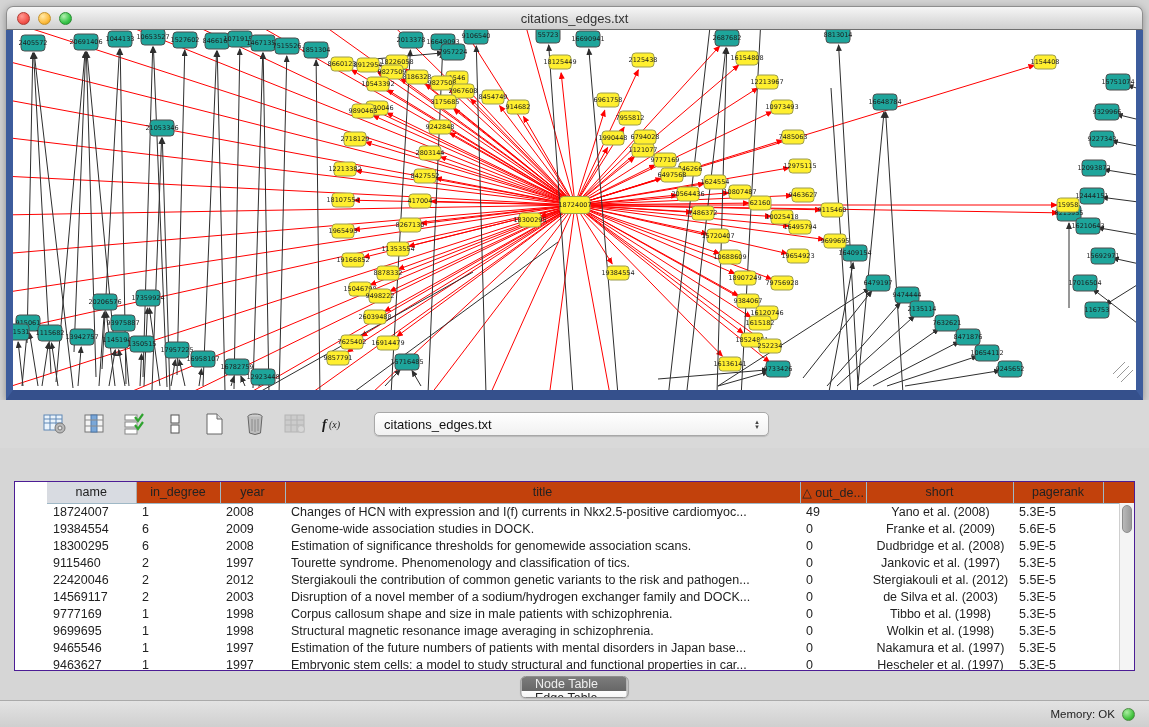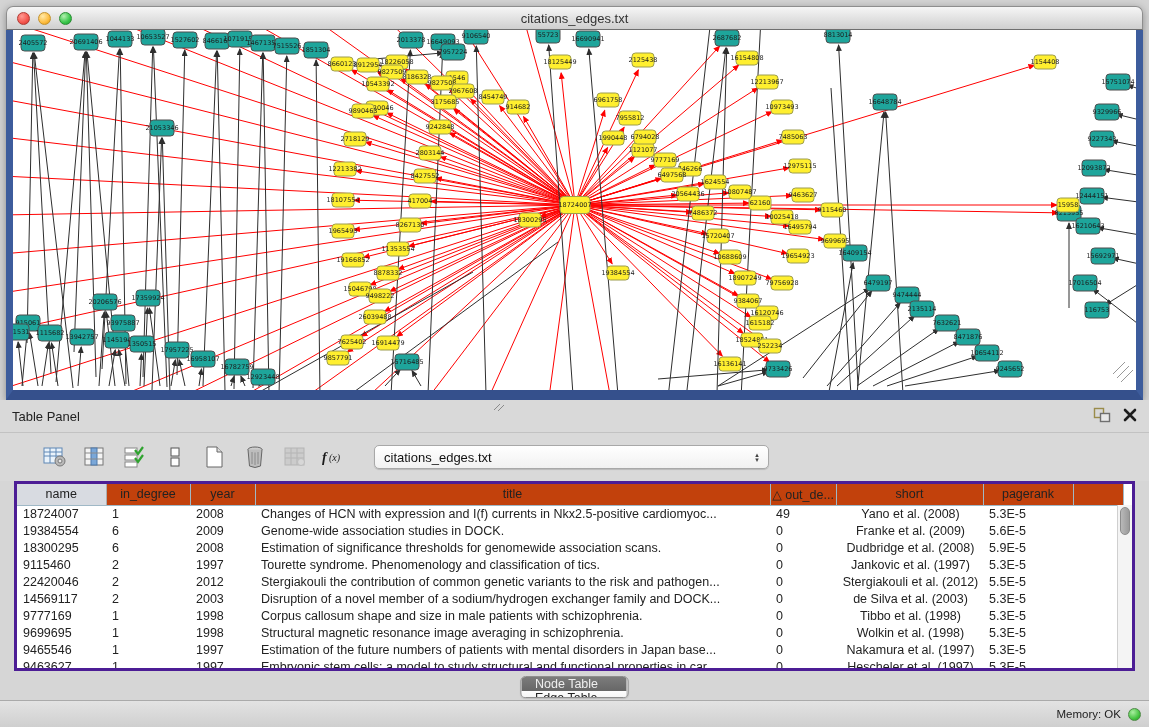--- a/index.html
+++ b/index.html
@@ -35,21 +35,21 @@
   .tool-btn { width:30px; height:30px; display:flex; align-items:center; justify-content:center;
     border-radius:4px; }
   #combo { margin-left:14px; width:395px; height:24px; background:linear-gradient(#ffffff,#f1f1f1);
     border:1px solid #a8a8a8; border-radius:5px; display:flex; align-items:center;
     box-shadow:0 1px 1px rgba(0,0,0,.15); }
   #combo-value { flex:1; font-size:13px; color:#111; padding-left:9px; }
   #combo-arrows { width:18px; display:flex; flex-direction:column; align-items:center; line-height:5px;
     font-size:7px; color:#444; padding-right:4px; }
 
   #table-wrap { position:absolute; left:14px; top:81px; width:1121px; height:190px;
-    background:#fff; border:3px solid #4c1d95; overflow:hidden; }
+    background:#fff; border:1px solid #4c1d95; overflow:hidden;padding-left:32px; }
   table { border-collapse:collapse; table-layout:fixed; width:1106px; font-size:12.5px; color:#222; }
   th { height:21px; font-weight:normal; text-align:center; background:#c2410c;
     border-right:1px solid #9fb8c6; border-bottom:1px solid #9fb8c6; overflow:hidden; white-space:nowrap; }
   th.first { background:#d8dbe1; border-right:1px solid #adadad; }
   td { height:17px; padding:0 4px 0 6px; overflow:hidden; white-space:nowrap; text-overflow:ellipsis; }
   td.center { text-align:center; }
   #vscroll { position:absolute; right:0; top:21px; width:15px; height:169px; background:#f4f4f4;
     border-left:1px solid #cfcfcf; }
   #vscroll-thumb { position:absolute; left:2px; top:2px; width:10px; height:28px; border-radius:5px;
     background:linear-gradient(90deg,#b9b9b9,#9a9a9a); border:1px solid #8c8c8c; }
@@ -57,21 +57,21 @@
   #tabs { position:absolute; left:50%; top:276px; transform:translateX(-50%);
     display:flex; height:22px; border:1px solid #8e8e8e; border-radius:5px; overflow:hidden;
     background:#fdfdfd; box-shadow:0 1px 1px rgba(0,0,0,.12);flex-direction:column; }
   .tab { padding:0 14px; display:flex; align-items:center; font-size:12.5px; color:#222;
     border-right:1px solid #b5b5b5; background:linear-gradient(#fdfdfd,#ededed); }
   .tab:last-child { border-right:none; }
   .tab.selected { background:linear-gradient(#7c7c7c,#676767); color:#efefef; }
 
   #statusbar { position:absolute; left:0; top:300px; width:1149px; height:27px;
     background:linear-gradient(#e3e3e3,#cfcfcf); border-top:1px solid #aaa;
-    display:flex; align-items:center; justify-content:flex-end; gap:7px; padding-right:8px; }
+    display:flex; align-items:center; justify-content:flex-end; gap:7px; padding-right:14px; }
   #memory-label { font-size:11.5px; color:#222; }
   #memory-dot { width:13px; height:13px; border-radius:50%;
     background:radial-gradient(circle at 35% 30%, #a9eea0, #3fc13b 65%, #27962a); border:1px solid #4d8a45; }
 </style>
 </head>
 <body>
 
 <div id="stage">
 
   <div id="net-window">
@@ -777,35 +777,20 @@
           <g>
             <rect x="547" y="166.5" width="30" height="17" rx="3.5" fill="#ffef2f" stroke="#9c9c4e"></rect>
             <text x="562" y="177.3" text-anchor="middle" font-size="6.5" font-family="DejaVu Sans, sans-serif" fill="#1c1c1c">18724007</text>
           </g>
           <path d="M1100 344 L1112 332 M1104 348 L1116 336 M1108 352 L1120 340" stroke="#999" fill="none"></path>
         </svg>
     </div>
   </div>
 
   <div id="table-panel">
-    <div id="panel-titlebar">
-      <span id="panel-title">Table Panel</span>
-      <svg id="splitter-grip" width="14" height="10">
-        <path d="M2 8 L8 2 M6 9 L12 3" stroke="#8a8a8a" stroke-width="1" fill="none"></path>
-      </svg>
-      <div id="panel-controls">
-        <svg width="18" height="16">
-          <rect x="1.5" y="1.5" width="9" height="9" fill="none" stroke="#9a8c4a" stroke-width="1.4"></rect>
-          <rect x="7.5" y="6.5" width="9" height="8" fill="#e9e9e9" stroke="#6f6f6f" stroke-width="1.4"></rect>
-        </svg>
-        <svg width="14" height="14">
-          <path d="M2 2 L12 12 M12 2 L2 12" stroke="#1c1c1c" stroke-width="2.6" stroke-linecap="round"></path>
-        </svg>
-      </div>
-    </div>
 
     <div id="toolbar">
       <div class="tool-btn">
         <svg width="24" height="22">
           <rect x="1" y="2" width="18" height="15" fill="#eaf3fb" stroke="#5f87b5"></rect>
           <path d="M1 6 H19 M1 10 H19 M7 2 V17 M13 2 V17" stroke="#5f87b5" stroke-width="1"></path>
           <circle cx="17" cy="15" r="5" fill="#b9b9b9" stroke="#787878"></circle>
           <circle cx="17" cy="15" r="2" fill="#e8e8e8" stroke="#787878"></circle>
         </svg>
       </div>

